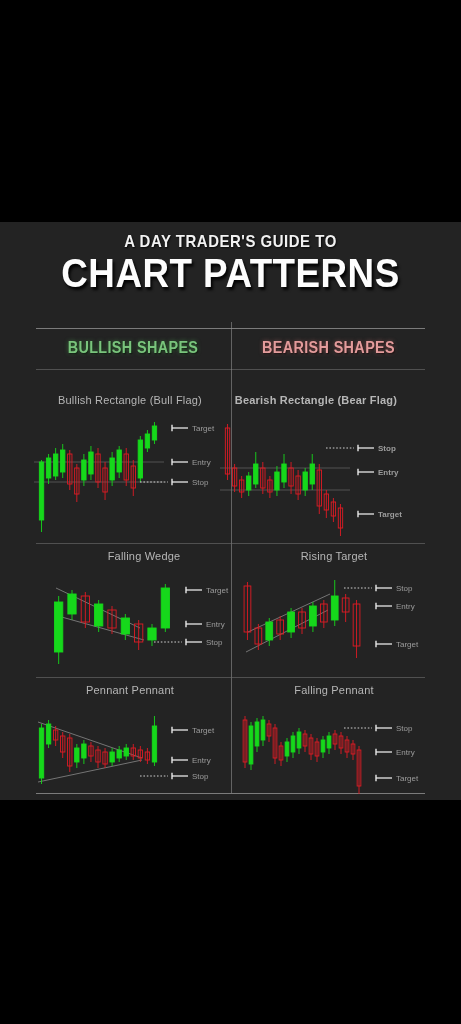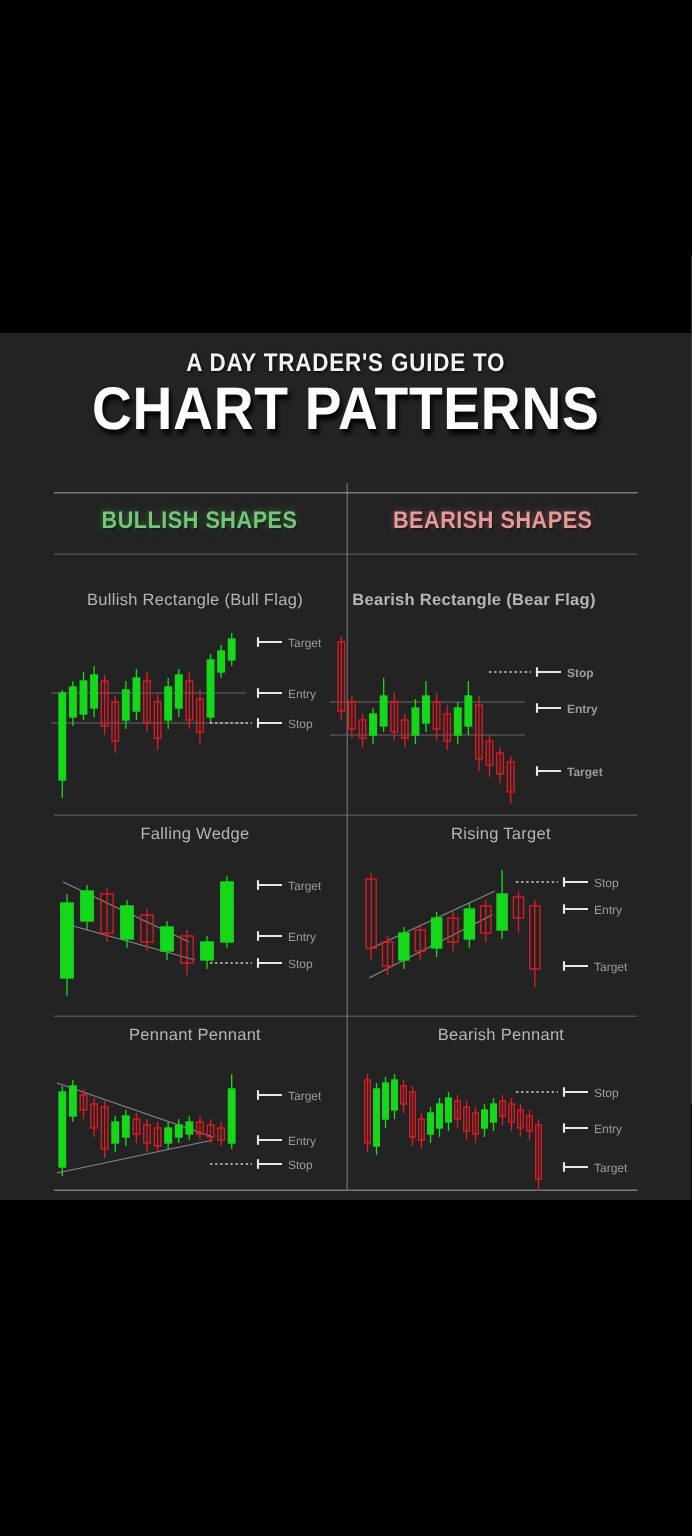--- a/index.html
+++ b/index.html
@@ -2,21 +2,21 @@
 <html><head>
 <meta charset="utf-8">
 <title>Chart Patterns Infographic</title>
 <style>
   html,body{margin:0;padding:0;background:#000;}
   body{
     width:461px;height:1024px;overflow:hidden;
     font-family:"Liberation Sans","DejaVu Sans",sans-serif;
     -webkit-font-smoothing:antialiased;
   }
-  #screen{position:relative;width:461px;height:736px;background:#fef9c3;}
+  #screen{position:relative;width:461px;height:736px;background:#fde047;}
 
   
   #panel{
     position:absolute;left:0;top:222px;width:461px;height:578px;
     background:#232323;
     overflow:hidden;
   }
 
   
   .hdr{position:absolute;left:0;right:0;text-align:center;}
@@ -183,21 +183,21 @@
           <text x="162" y="57" class="lbl">Stop</text>
           <line x1="142" y1="74.8" x2="142" y2="81.2" stroke="#e8e8e8" stroke-width="1.4"></line>
           <line x1="142" y1="78" x2="158" y2="78" stroke="#e8e8e8" stroke-width="1.3"></line>
           <text x="162" y="81" class="lbl">Entry</text>
           <line x1="142" y1="116.8" x2="142" y2="123.2" stroke="#e8e8e8" stroke-width="1.4"></line>
           <line x1="142" y1="120" x2="158" y2="120" stroke="#e8e8e8" stroke-width="1.3"></line>
           <text x="162" y="123" class="lbl">Target</text>
         </svg>
     </div>
 
-    <div class="cell" style="left:30px;top:328px;width:200px;height:126px;">
+    <div class="cell" style="left:44px;top:328px;width:200px;height:126px;">
       <div class="cap">Falling Wedge</div>
       <svg width="200" height="126" viewBox="0 0 200 126">
           <line x1="12" y1="38" x2="96" y2="78" stroke="#9a9a9a" stroke-width="0.8" opacity="0.85"></line>
           <line x1="14" y1="66" x2="100" y2="90" stroke="#9a9a9a" stroke-width="0.8" opacity="0.85"></line>
           <line x1="14.666666666666668" y1="46" x2="14.666666666666668" y2="114" stroke="#16d81b" stroke-width="0.9"></line>
           <rect x="10.533333333333335" y="52" width="8.266666666666667" height="50" fill="#16d81b" stroke="#16d81b" stroke-width="0.9"></rect>
           <line x1="28.000000000000004" y1="40" x2="28.000000000000004" y2="70" stroke="#16d81b" stroke-width="0.9"></line>
           <rect x="23.86666666666667" y="44" width="8.266666666666667" height="20" fill="#16d81b" stroke="#16d81b" stroke-width="0.9"></rect>
           <line x1="41.333333333333336" y1="42" x2="41.333333333333336" y2="78" stroke="#e01b24" stroke-width="0.9"></line>
           <rect x="37.2" y="46" width="8.266666666666667" height="26" fill="none" stroke="#e01b24" stroke-width="0.9"></rect>
@@ -312,21 +312,21 @@
           <line x1="142" y1="76" x2="158" y2="76" stroke="#e8e8e8" stroke-width="1.3"></line>
           <text x="162" y="79" class="lbl">Entry</text>
           <line x1="110" y1="92" x2="138" y2="92" stroke="#cfcfcf" stroke-width="1" stroke-dasharray="1.6 1.8"></line>
           <line x1="142" y1="88.8" x2="142" y2="95.2" stroke="#e8e8e8" stroke-width="1.4"></line>
           <line x1="142" y1="92" x2="158" y2="92" stroke="#e8e8e8" stroke-width="1.3"></line>
           <text x="162" y="95" class="lbl">Stop</text>
         </svg>
     </div>
 
     <div class="cell" style="left:234px;top:462px;width:200px;height:110px;">
-      <div class="cap">Bearish Pennant</div>
+      <div class="cap">Falling Pennant</div>
       <svg width="200" height="110" viewBox="0 0 200 110">
           <line x1="11" y1="32" x2="11" y2="84" stroke="#e01b24" stroke-width="0.9"></line>
           <rect x="9.14" y="36" width="3.7199999999999998" height="42" fill="none" stroke="#e01b24" stroke-width="0.9"></rect>
           <line x1="17" y1="38" x2="17" y2="86" stroke="#16d81b" stroke-width="0.9"></line>
           <rect x="15.14" y="42" width="3.7199999999999998" height="38" fill="#16d81b" stroke="#16d81b" stroke-width="0.9"></rect>
           <line x1="23" y1="34" x2="23" y2="68" stroke="#16d81b" stroke-width="0.9"></line>
           <rect x="21.14" y="38" width="3.7199999999999998" height="24" fill="#16d81b" stroke="#16d81b" stroke-width="0.9"></rect>
           <line x1="29" y1="32" x2="29" y2="62" stroke="#16d81b" stroke-width="0.9"></line>
           <rect x="27.14" y="36" width="3.7199999999999998" height="20" fill="#16d81b" stroke="#16d81b" stroke-width="0.9"></rect>
           <line x1="35" y1="36" x2="35" y2="58" stroke="#e01b24" stroke-width="0.9"></line>

